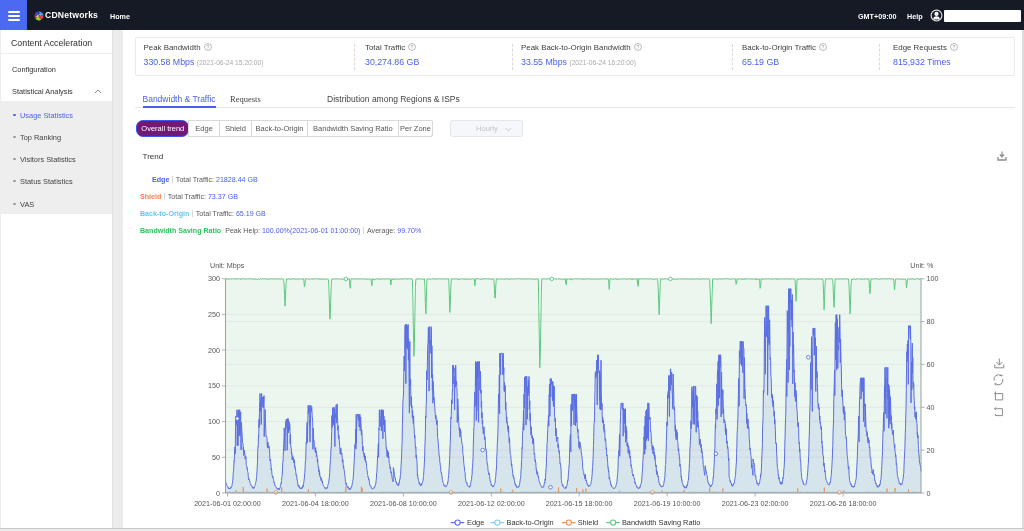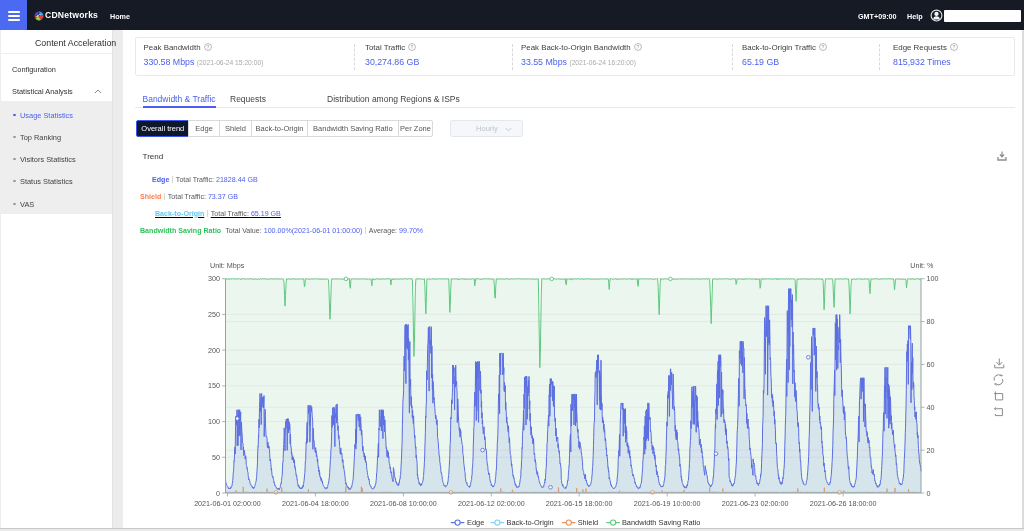--- a/index.html
+++ b/index.html
@@ -5,41 +5,41 @@
 * { margin:0; padding:0; box-sizing:border-box; }
 html,body { width:1024px; height:531px; overflow:hidden; background:#fff;
   font-family:"Liberation Sans", sans-serif; }
 .abs { position:absolute; }
 #header { position:absolute; left:0; top:0; width:1024px; height:30px; background:#151a24; }
 #burger { position:absolute; left:0; top:0; width:27px; height:30px; background:#4c69f1; }
 #burger i { position:absolute; left:7.5px; width:12px; height:2px; background:#fff; border-radius:1px; }
 .hlogo-txt { position:absolute; left:45px; top:10px; color:#fff; font-size:8.6px; font-weight:bold; letter-spacing:0.2px; }
 .hmenu { position:absolute; color:#fff; font-size:7.2px; font-weight:bold; top:11.5px; }
 #sidebar { position:absolute; left:0; top:30px; width:113px; height:501px; background:#fff; border-right:1px solid #e2e2e2; border-left:1px solid #ededed;}
-#sb-title { position:absolute; left:11px; top:38px; font-size:8.8px; color:#2b2b2b;margin-left:24px; }
+#sb-title { position:absolute; left:11px; top:38px; font-size:8.8px; color:#2b2b2b; }
 #sb-div { position:absolute; left:0; top:52.5px; width:112px; height:1px; background:#efefef; }
 .sb-item { position:absolute; left:12px; font-size:7.4px; color:#333; }
 #sb-grey { position:absolute; left:0; top:101px; width:112px; height:113px; background:#eeeeee; }
 .sb-sub { position:absolute; left:20px; font-size:7.4px; color:#3f3f3f; }
 .sb-dot { position:absolute; left:13px; width:2.6px; height:2.6px; border-radius:50%; background:#9b9b9b; }
 #gutter { position:absolute; left:113px; top:30px; width:10px; height:501px; background:#ececec; }
 #statscard { position:absolute; left:135px; top:37px; width:880px; height:38.5px; background:#fff; border:1px solid #eaeaea; border-radius:2px; }
 .st-label { position:absolute; top:4.5px; font-size:7.9px; color:#3d3d3d; }
 .st-val { position:absolute; top:19px; font-size:8.8px; color:#4a5ff0; }
 .st-sub { font-size:6.7px; color:#aaa; }
 .qi { display:inline-block; vertical-align:-1.5px; margin-left:3px; }
 .st-div { position:absolute; top:6px; width:0px; height:26px; border-left:1px dashed #d9d9d9; }
 .tab { position:absolute; top:93.5px; font-size:8.5px; color:#444; }
 #tab-line { position:absolute; left:135px; top:107px; width:880px; height:1px; background:#e8e8e8; }
 #tab-active-line { position:absolute; left:142.5px; top:105.5px; width:73px; height:2px; background:#4a5ff0; }
 .btn { position:absolute; top:119.5px; height:17px; border:1px solid #d9d9d9; background:#fff;
   color:#555; font-size:7.5px; text-align:center; line-height:15.5px; }
 .btn.first { border-radius:2px 0 0 2px; }
 .btn.last { border-radius:0 2px 2px 0; }
-.btn.active { background:#0f172a; border-color:#3d56ee; color:#fff; }
+.btn.active { background:#701a75; border-color:#3d56ee; color:#fff;border-radius:7px; }
 #sel { position:absolute; left:450.4px; top:119.5px; width:73px; height:17px; background:#f5f7fa;
   border:1px solid #e4e7ed; border-radius:2.5px; color:#c0c4cc; font-size:7.5px; line-height:15px; text-align:center; }
 #trend-title { position:absolute; left:142.5px; top:151.5px; font-size:8.1px; color:#333; }
 .lg-row { position:absolute; font-size:7.1px; white-space:nowrap; }
 .lg-name { font-weight:bold; }
 .lg-grey { color:#595959; }
 .lg-blue { color:#4a5ff0; }
 .lg-sep { display:inline-block; width:1px; height:7px; background:#d8d8d8; vertical-align:-1px; margin:0 2.5px 0 3px; }
 #rightedge { position:absolute; left:1021.5px; top:30px; width:2.5px; height:501px; background:#dcdcdc; }
 #bottomedge { position:absolute; left:0; top:528px; width:1024px; height:1.2px; background:#c7c7c7; }
@@ -122,21 +122,21 @@
   <span class="st-val" style="left:606px;">65.19 GB</span>
   <div class="st-div" style="left:743px;"></div>
   <span class="st-label" style="left:757px;">Edge Requests<svg class="qi" width="8" height="8" viewBox="0 0 12 12">
         <circle cx="6" cy="6" r="5.2" fill="none" stroke="#999" stroke-width="1"></circle>
         <text x="6" y="8.6" font-size="7.5" fill="#999" text-anchor="middle">?</text>
       </svg></span>
   <span class="st-val" style="left:757px;">815,932 Times</span>
 </div>
 
 <div class="tab" style="left:142.5px; color:#4a5ff0;">Bandwidth &amp; Traffic</div>
-<div class="tab" style="left:230px;">Requests</div>
+<div class="tab" style="left:230px;font-family:Liberation Serif, serif;">Requests</div>
 <div class="tab" style="left:281px;margin-top:25px;">Storage</div>
 <div class="tab" style="left:327px;">Distribution among Regions &amp; ISPs</div>
 <div id="tab-line"></div>
 <div id="tab-active-line"></div>
 
 <div class="btn active first" style="left:136.3px; width:53px;">Overall trend</div>
 <div class="btn" style="left:188.3px; width:31.5px;">Edge</div>
 <div class="btn" style="left:218.8px; width:33.4px;">Shield</div>
 <div class="btn" style="left:251.2px; width:56.6px;">Back-to-Origin</div>
 <div class="btn" style="left:306.8px; width:92.2px;">Bandwidth Saving Ratio</div>
@@ -150,24 +150,24 @@
 <div id="trend-title">Trend</div>
 <svg class="abs" style="left:996px; top:150px;" width="12" height="12" viewBox="0 0 24 24">
   <path d="M12 3 L12 13 M8 9 L12 13.5 L16 9" stroke="#8c8c8c" stroke-width="2.4" fill="none"></path>
   <path d="M4 14 L4 20 L20 20 L20 14" stroke="#8c8c8c" stroke-width="2.6" fill="none"></path>
 </svg>
 
 <div class="lg-row" style="left:140px; top:176px;padding-left:12px;">
   <span class="lg-name" style="color:#4a5ff0;">Edge</span><span class="lg-sep"></span><span class="lg-grey">Total Traffic:</span> <span class="lg-blue">21828.44 GB</span></div>
 <div class="lg-row" style="left:140px; top:192.5px;">
   <span class="lg-name" style="color:#fe7c4b;">Shield</span><span class="lg-sep"></span><span class="lg-grey">Total Traffic:</span> <span class="lg-blue">73.37 GB</span></div>
-<div class="lg-row" style="left:155px; top:209.5px;text-decoration:underline;">
+<div class="lg-row" style="left:140px; top:209.5px;">
   <span class="lg-name" style="color:#5fc8ef;">Back-to-Origin</span><span class="lg-sep"></span><span class="lg-grey">Total Traffic:</span> <span class="lg-blue">65.19 GB</span></div>
 <div class="lg-row" style="left:140px; top:226.5px;">
-  <span class="lg-name" style="color:#2fc25b;">Bandwidth Saving Ratio</span><span class="lg-grey" style="margin-left:4px;">Total Value:</span> <span class="lg-blue">100.00%(2021-06-01 01:00:00)</span><span class="lg-sep"></span><span class="lg-grey">Average:</span> <span class="lg-blue">99.70%</span></div>
+  <span class="lg-name" style="color:#2fc25b;">Bandwidth Saving Ratio</span><span class="lg-grey" style="margin-left:4px;">Peak Help:</span> <span class="lg-blue">100.00%(2021-06-01 01:00:00)</span><span class="lg-sep"></span><span class="lg-grey">Average:</span> <span class="lg-blue">99.70%</span></div>
 
 <svg class="abs" style="left:123px; top:255px;" width="899" height="276" viewBox="0 0 899 276">
 <path d="M102.5,24.3L103.0,23.8L103.5,23.9L104.0,23.9L104.5,24.2L105.0,24.3L105.5,24.1L106.0,24.2L106.5,24.2L107.0,23.8L107.5,23.8L108.0,23.9L108.5,24.0L109.0,24.2L109.5,23.7L110.0,23.7L110.5,23.8L111.0,24.1L111.5,24.0L112.0,23.8L112.5,23.9L113.0,24.4L113.5,24.0L114.0,23.8L114.5,23.7L115.0,24.0L115.5,23.8L116.0,24.0L116.5,23.9L117.0,24.4L117.5,24.0L118.0,24.5L118.5,23.8L119.0,23.9L119.5,23.9L120.0,23.8L120.5,23.7L121.0,24.2L121.5,23.9L122.0,24.2L122.5,24.0L123.0,23.8L123.5,24.3L124.0,23.8L124.5,23.8L125.0,23.8L125.5,24.0L126.0,23.7L126.5,23.8L127.0,23.9L127.5,23.9L128.0,24.0L128.5,23.9L129.0,23.9L129.5,23.9L130.0,23.9L130.5,24.1L131.0,24.7L131.5,24.1L132.0,24.2L132.5,23.8L133.0,24.0L133.5,24.7L134.0,24.3L134.5,24.2L135.0,23.8L135.5,23.8L136.0,23.9L136.5,24.5L137.0,24.0L137.5,23.7L138.0,23.9L138.5,24.1L139.0,24.1L139.5,23.9L140.0,23.7L140.5,23.8L141.0,23.8L141.5,23.8L142.0,24.0L142.5,24.1L143.0,23.7L143.5,24.3L144.0,23.9L144.5,24.0L145.0,24.0L145.5,24.4L146.0,23.9L146.5,24.0L147.0,23.7L147.5,24.0L148.0,24.1L148.5,23.7L149.0,23.9L149.5,23.9L150.0,24.4L150.5,23.8L151.0,23.9L151.5,24.0L152.0,24.3L152.5,23.9L153.0,23.8L153.5,23.9L154.0,24.0L154.5,23.9L155.0,23.9L155.5,23.9L156.0,23.8L156.5,24.1L157.0,24.0L157.5,24.1L158.0,23.8L158.5,23.8L159.0,23.9L159.5,24.1L160.0,24.5L160.5,24.3L161.0,27.9L161.5,39.5L162.0,51.1L162.5,40.4L163.0,28.8L163.5,23.9L164.0,23.9L164.5,24.3L165.0,24.2L165.5,23.9L166.0,24.1L166.5,23.9L167.0,23.7L167.5,23.9L168.0,24.4L168.5,23.9L169.0,24.5L169.5,23.8L170.0,23.9L170.5,23.7L171.0,24.3L171.5,23.9L172.0,24.0L172.4,24.1L172.9,24.3L173.4,24.4L173.9,23.9L174.4,23.9L174.9,24.0L175.4,24.3L175.9,23.8L176.4,24.0L176.9,23.9L177.4,23.8L177.9,24.1L178.4,24.1L178.9,24.2L179.4,24.0L179.9,23.8L180.4,23.8L180.9,25.0L181.4,31.7L181.9,30.4L182.4,23.9L182.9,23.8L183.4,23.8L183.9,23.7L184.4,23.9L184.9,24.1L185.4,24.2L185.9,23.9L186.4,24.1L186.9,24.0L187.4,24.4L187.9,24.2L188.4,23.9L188.9,23.8L189.4,24.0L189.9,24.2L190.4,23.9L190.9,24.3L191.4,23.8L191.9,23.8L192.4,24.0L192.9,23.7L193.4,23.7L193.9,23.9L194.4,24.3L194.9,23.8L195.4,24.0L195.9,24.1L196.4,24.2L196.9,24.1L197.4,24.1L197.9,24.0L198.4,23.9L198.9,24.7L199.4,23.8L199.9,24.3L200.4,23.9L200.9,24.3L201.4,24.4L201.9,23.8L202.4,24.2L202.9,24.3L203.4,23.9L203.9,24.1L204.4,24.3L204.9,24.0L205.4,24.7L205.9,32.1L206.4,48.1L206.9,64.2L207.4,57.1L207.9,41.1L208.4,25.0L208.9,23.9L209.4,24.0L209.9,24.2L210.4,23.9L210.9,24.0L211.4,24.3L211.9,23.7L212.4,23.9L212.9,23.8L213.4,24.1L213.9,23.9L214.4,23.8L214.9,24.0L215.4,23.8L215.9,23.8L216.4,24.3L216.9,24.1L217.4,24.1L217.9,23.9L218.4,23.9L218.9,24.2L219.4,24.3L219.9,24.6L220.4,24.3L220.9,23.9L221.4,23.8L221.9,23.8L222.4,24.0L222.9,23.9L223.4,24.0L223.9,24.0L224.4,24.4L224.9,23.8L225.4,24.0L225.9,23.8L226.4,23.7L226.9,31.7L227.4,33.3L227.9,25.3L228.4,24.0L228.9,23.8L229.4,23.9L229.9,24.1L230.4,24.0L230.9,23.9L231.4,23.8L231.9,24.3L232.4,23.8L232.9,24.1L233.4,24.0L233.9,23.8L234.4,24.1L234.9,23.8L235.4,23.9L235.9,23.9L236.4,24.2L236.9,24.3L237.4,24.1L237.9,24.3L238.4,23.9L238.9,23.7L239.4,23.8L239.9,24.3L240.4,23.9L240.9,23.7L241.4,24.1L241.9,23.7L242.4,24.0L242.9,24.1L243.4,24.3L243.9,24.2L244.4,24.1L244.9,24.4L245.4,23.9L245.9,24.0L246.4,24.2L246.9,24.6L247.4,24.3L247.9,24.1L248.4,26.6L248.9,30.8L249.4,23.8L249.9,24.8L250.4,23.9L250.9,23.8L251.4,24.7L251.9,24.7L252.4,24.6L252.9,23.9L253.4,23.7L253.9,23.8L254.4,24.0L254.9,23.8L255.4,24.0L255.9,23.8L256.4,24.5L256.9,24.1L257.4,24.4L257.9,24.0L258.4,23.7L258.9,24.4L259.4,24.1L259.9,23.7L260.4,24.0L260.9,23.8L261.4,24.0L261.9,24.1L262.4,23.8L262.9,24.3L263.4,23.8L263.9,23.8L264.4,23.8L264.9,23.8L265.4,23.8L265.9,24.0L266.4,23.8L266.9,23.8L267.4,24.4L267.9,30.0L268.4,26.2L268.9,23.9L269.4,24.6L269.9,23.9L270.4,24.0L270.9,23.8L271.4,24.8L271.9,23.8L272.4,23.8L272.9,24.3L273.4,23.9L273.9,24.0L274.4,24.4L274.9,24.0L275.4,23.9L275.9,24.4L276.4,24.2L276.9,23.8L277.4,23.9L277.9,23.8L278.4,24.1L278.9,23.9L279.4,23.9L279.9,24.1L280.4,24.0L280.9,23.9L281.4,23.9L281.9,23.7L282.4,23.7L282.9,23.9L283.4,23.7L283.9,24.4L284.4,24.2L284.9,24.3L285.4,23.7L285.9,23.7L286.4,23.7L286.9,24.2L287.4,23.7L287.9,23.8L288.4,24.0L288.9,23.8L289.4,24.6L289.9,44.3L290.4,72.8L290.9,101.4L291.4,88.8L291.9,60.3L292.4,31.7L292.9,24.1L293.4,24.0L293.9,23.7L294.4,23.9L294.9,24.1L295.4,23.9L295.9,24.0L296.4,23.8L296.9,24.0L297.4,23.8L297.9,23.9L298.4,24.1L298.9,24.0L299.4,24.5L299.9,24.0L300.4,24.2L300.9,24.1L301.4,23.9L301.9,30.7L302.4,48.2L302.9,58.8L303.4,41.2L303.9,24.1L304.4,24.3L304.9,23.8L305.4,24.0L305.9,24.0L306.4,23.9L306.9,24.1L307.4,24.5L307.9,24.0L308.4,24.2L308.9,23.7L309.4,23.8L309.9,23.9L310.4,24.1L310.9,24.2L311.3,23.7L311.8,24.3L312.3,24.1L312.8,23.7L313.3,24.1L313.8,23.9L314.3,24.1L314.8,24.3L315.3,23.8L315.8,24.0L316.3,23.8L316.8,23.7L317.3,23.9L317.8,24.1L318.3,23.7L318.8,24.2L319.3,24.2L319.8,23.9L320.3,23.8L320.8,23.7L321.3,24.1L321.8,23.8L322.3,24.2L322.8,23.8L323.3,23.9L323.8,23.9L324.3,23.9L324.8,24.0L325.3,24.1L325.8,23.8L326.3,39.8L326.8,57.4L327.3,49.6L327.8,32.1L328.3,24.0L328.8,23.7L329.3,24.0L329.8,24.4L330.3,23.8L330.8,23.7L331.3,23.9L331.8,24.2L332.3,23.8L332.8,23.9L333.3,23.8L333.8,24.1L334.3,24.1L334.8,23.8L335.3,24.8L335.8,24.1L336.3,24.5L336.8,24.1L337.3,23.8L337.8,24.3L338.3,23.8L338.8,23.8L339.3,24.0L339.8,24.2L340.3,23.9L340.8,23.9L341.3,23.8L341.8,24.6L342.3,23.8L342.8,23.7L343.3,23.9L343.8,24.0L344.3,24.7L344.8,24.1L345.3,24.3L345.8,24.1L346.3,24.1L346.8,23.7L347.3,24.2L347.8,24.1L348.3,23.9L348.8,24.3L349.3,23.8L349.8,23.9L350.3,23.9L350.8,23.7L351.3,24.1L351.8,30.8L352.3,26.6L352.8,23.7L353.3,23.8L353.8,23.9L354.3,23.7L354.8,23.7L355.3,24.1L355.8,23.7L356.3,23.8L356.8,24.4L357.3,24.7L357.8,24.3L358.3,23.8L358.8,24.6L359.3,23.9L359.8,23.7L360.3,23.7L360.8,24.0L361.3,23.9L361.8,24.0L362.3,23.8L362.8,23.7L363.3,23.9L363.8,23.8L364.3,24.2L364.8,23.7L365.3,23.8L365.8,24.1L366.3,23.7L366.8,24.0L367.3,24.2L367.8,24.0L368.3,23.9L368.8,24.5L369.3,24.0L369.8,24.4L370.3,23.7L370.8,24.2L371.3,29.9L371.8,42.7L372.3,43.2L372.8,30.4L373.3,23.8L373.8,23.9L374.3,24.3L374.8,23.9L375.3,23.8L375.8,24.2L376.3,23.9L376.8,24.3L377.3,23.9L377.8,24.2L378.3,23.8L378.8,24.2L379.3,23.9L379.8,23.9L380.3,24.2L380.8,24.3L381.3,24.3L381.8,24.4L382.3,23.8L382.8,24.0L383.3,23.8L383.8,23.7L384.3,23.9L384.8,24.2L385.3,24.5L385.8,23.8L386.3,24.2L386.8,24.0L387.3,24.3L387.8,24.0L388.3,23.7L388.8,23.7L389.3,24.4L389.8,23.8L390.3,23.8L390.8,23.8L391.3,23.8L391.8,24.3L392.3,23.8L392.8,23.8L393.3,23.7L393.8,23.7L394.3,23.7L394.8,24.1L395.3,23.7L395.8,23.7L396.3,23.7L396.8,24.0L397.3,23.9L397.8,24.1L398.3,23.9L398.8,24.0L399.3,24.4L399.8,23.8L400.3,23.7L400.8,24.1L401.3,24.0L401.8,23.7L402.3,24.0L402.8,23.9L403.3,23.9L403.8,24.4L404.3,23.9L404.8,23.8L405.3,24.2L405.8,23.7L406.3,24.0L406.8,23.9L407.3,24.1L407.8,24.1L408.3,24.1L408.8,24.1L409.3,23.8L409.8,23.8L410.3,24.4L410.8,23.8L411.3,24.3L411.8,24.3L412.3,24.3L412.8,24.0L413.3,23.9L413.8,24.0L414.3,23.9L414.8,24.4L415.3,24.0L415.8,51.7L416.3,82.2L416.8,112.7L417.3,99.3L417.8,68.8L418.3,38.3L418.8,23.9L419.3,23.8L419.8,23.8L420.3,23.8L420.8,23.9L421.3,23.9L421.8,23.9L422.3,24.0L422.8,24.1L423.3,24.4L423.8,23.8L424.3,23.7L424.8,24.0L425.3,23.9L425.8,23.8L426.3,23.7L426.8,23.9L427.3,24.0L427.8,23.9L428.3,24.1L428.8,24.1L429.3,23.9L429.8,23.8L430.3,24.1L430.8,24.0L431.3,23.9L431.8,23.7L432.3,24.2L432.8,23.9L433.3,24.3L433.8,24.0L434.3,23.7L434.8,24.2L435.3,24.0L435.8,23.8L436.3,24.1L436.8,23.8L437.3,24.1L437.8,23.9L438.3,24.3L438.8,24.7L439.3,23.8L439.8,24.2L440.3,23.8L440.8,24.2L441.3,24.7L441.8,24.0L442.3,23.7L442.8,28.6L443.3,29.8L443.8,23.9L444.3,23.8L444.8,24.4L445.3,23.8L445.8,24.3L446.3,24.1L446.8,23.7L447.3,23.9L447.8,24.3L448.3,25.1L448.8,23.8L449.3,23.8L449.8,24.0L450.2,23.9L450.7,24.1L451.2,24.1L451.7,23.9L452.2,23.8L452.7,23.8L453.2,24.2L453.7,23.8L454.2,23.8L454.7,23.9L455.2,23.8L455.7,23.7L456.2,23.9L456.7,24.1L457.2,24.0L457.7,24.1L458.2,24.1L458.7,23.8L459.2,23.7L459.7,23.8L460.2,24.7L460.7,24.1L461.2,23.8L461.7,24.1L462.2,24.0L462.7,24.3L463.2,24.4L463.7,23.7L464.2,23.9L464.7,23.7L465.2,23.8L465.7,24.1L466.2,24.0L466.7,23.9L467.2,24.1L467.7,23.8L468.2,24.6L468.7,24.2L469.2,24.0L469.7,24.1L470.2,23.9L470.7,24.0L471.2,24.6L471.7,23.9L472.2,24.2L472.7,23.8L473.2,24.3L473.7,24.0L474.2,24.1L474.7,24.1L475.2,23.9L475.7,24.5L476.2,23.9L476.7,23.9L477.2,23.9L477.7,23.9L478.2,23.8L478.7,24.1L479.2,23.9L479.7,23.7L480.2,23.9L480.7,24.4L481.2,24.1L481.7,23.9L482.2,23.8L482.7,24.3L483.2,23.8L483.7,23.9L484.2,24.0L484.7,23.9L485.2,23.9L485.7,27.7L486.2,34.4L486.7,27.7L487.2,23.7L487.7,23.9L488.2,23.8L488.7,23.7L489.2,24.1L489.7,24.4L490.2,24.4L490.7,24.0L491.2,24.0L491.7,24.1L492.2,23.9L492.7,23.7L493.2,23.8L493.7,24.6L494.2,23.8L494.7,24.2L495.2,24.3L495.7,24.2L496.2,24.2L496.7,23.8L497.2,24.4L497.7,23.9L498.2,23.8L498.7,23.9L499.2,24.0L499.7,24.1L500.2,24.1L500.7,23.9L501.2,23.9L501.7,23.7L502.2,23.8L502.7,24.2L503.2,24.0L503.7,24.4L504.2,24.5L504.7,24.0L505.2,23.8L505.7,23.7L506.2,24.0L506.7,24.0L507.2,23.7L507.7,24.3L508.2,23.9L508.7,23.8L509.2,24.7L509.7,23.7L510.2,24.0L510.7,24.0L511.2,24.0L511.7,24.0L512.2,24.4L512.7,23.8L513.2,23.8L513.7,24.0L514.2,23.8L514.7,29.8L515.2,31.4L515.7,23.8L516.2,23.7L516.7,24.1L517.2,23.9L517.7,23.8L518.2,23.9L518.7,23.9L519.2,23.9L519.7,23.7L520.2,24.0L520.7,23.9L521.2,24.1L521.7,23.8L522.2,23.7L522.7,23.8L523.2,24.2L523.7,23.7L524.2,24.1L524.7,24.0L525.2,24.0L525.7,23.8L526.2,24.0L526.7,24.2L527.2,23.8L527.7,23.8L528.2,24.0L528.7,23.8L529.2,24.4L529.7,24.5L530.2,24.5L530.7,23.9L531.2,24.2L531.7,24.2L532.2,23.7L532.7,24.1L533.2,24.2L533.7,23.7L534.2,23.9L534.7,23.9L535.2,32.7L535.7,48.8L536.2,59.7L536.7,43.6L537.2,27.6L537.7,23.7L538.2,24.0L538.7,23.8L539.2,23.8L539.7,24.5L540.2,24.2L540.7,24.1L541.2,24.1L541.7,24.0L542.2,23.7L542.7,23.7L543.2,24.1L543.7,24.0L544.2,23.8L544.7,24.2L545.2,23.9L545.7,23.9L546.2,23.8L546.7,23.8L547.2,23.9L547.7,23.9L548.2,23.8L548.7,24.2L549.2,24.3L549.7,24.5L550.2,23.9L550.7,23.8L551.2,24.4L551.7,24.0L552.2,24.0L552.7,24.0L553.2,24.7L553.7,24.2L554.2,23.9L554.7,23.9L555.2,24.0L555.7,23.9L556.2,24.3L556.7,23.8L557.2,24.2L557.7,23.8L558.2,23.9L558.7,24.2L559.2,23.9L559.7,24.1L560.2,23.9L560.7,23.9L561.2,23.7L561.7,24.2L562.2,24.0L562.7,23.8L563.2,23.7L563.7,24.2L564.2,23.9L564.7,23.9L565.2,24.1L565.7,24.4L566.2,24.0L566.7,23.8L567.2,24.2L567.7,23.9L568.2,24.5L568.7,23.8L569.2,23.9L569.7,24.0L570.2,24.2L570.7,23.9L571.2,23.9L571.7,24.0L572.2,23.8L572.7,24.3L573.2,23.9L573.7,23.8L574.2,23.8L574.7,24.0L575.2,24.2L575.7,23.8L576.2,24.5L576.7,24.1L577.2,24.5L577.7,24.0L578.2,24.2L578.7,23.8L579.2,23.8L579.7,24.1L580.2,24.1L580.7,23.9L581.2,24.1L581.7,23.7L582.2,23.9L582.7,24.2L583.2,24.1L583.7,23.7L584.2,24.3L584.7,24.0L585.2,23.8L585.7,23.8L586.2,23.9L586.7,24.2L587.2,36.6L587.7,52.6L588.2,68.7L588.7,52.6L589.2,36.6L589.6,24.1L590.1,23.9L590.6,23.8L591.1,24.1L591.6,24.0L592.1,24.0L592.6,24.2L593.1,24.4L593.6,24.1L594.1,24.1L594.6,24.3L595.1,24.1L595.6,23.9L596.1,23.8L596.6,24.0L597.1,24.2L597.6,24.3L598.1,23.7L598.6,23.7L599.1,24.2L599.6,23.9L600.1,24.2L600.6,23.9L601.1,23.8L601.6,23.8L602.1,23.9L602.6,23.8L603.1,23.8L603.6,23.9L604.1,23.8L604.6,23.7L605.1,24.0L605.6,24.2L606.1,24.2L606.6,24.1L607.1,24.4L607.6,24.1L608.1,24.6L608.6,23.9L609.1,23.9L609.6,23.7L610.1,23.8L610.6,23.9L611.1,24.2L611.6,23.7L612.1,24.1L612.6,24.0L613.1,29.4L613.6,28.0L614.1,23.8L614.6,24.1L615.1,23.8L615.6,24.1L616.1,23.8L616.6,24.0L617.1,23.9L617.6,24.1L618.1,23.8L618.6,23.8L619.1,23.8L619.6,24.7L620.1,23.8L620.6,24.4L621.1,23.8L621.6,23.9L622.1,24.5L622.6,23.8L623.1,23.7L623.6,23.8L624.1,23.9L624.6,24.2L625.1,24.3L625.6,23.8L626.1,23.9L626.6,23.7L627.1,23.8L627.6,23.9L628.1,24.0L628.6,24.4L629.1,24.1L629.6,23.9L630.1,23.8L630.6,24.1L631.1,24.1L631.6,24.0L632.1,24.1L632.6,23.8L633.1,24.9L633.6,24.0L634.1,24.2L634.6,24.0L635.1,24.1L635.6,24.3L636.1,23.8L636.6,25.3L637.1,33.3L637.6,31.7L638.1,23.7L638.6,24.0L639.1,23.9L639.6,24.1L640.1,23.7L640.6,24.4L641.1,23.7L641.6,24.1L642.1,23.8L642.6,23.8L643.1,24.1L643.6,24.1L644.1,24.2L644.6,23.7L645.1,23.8L645.6,23.8L646.1,24.1L646.6,24.2L647.1,24.1L647.6,23.8L648.1,23.7L648.6,24.0L649.1,23.9L649.6,24.0L650.1,24.5L650.6,24.0L651.1,24.0L651.6,23.8L652.1,23.9L652.6,23.7L653.1,23.8L653.6,23.8L654.1,24.7L654.6,23.7L655.1,23.7L655.6,24.1L656.1,23.8L656.6,24.6L657.1,24.4L657.6,23.9L658.1,23.8L658.6,23.8L659.1,24.2L659.6,23.9L660.1,24.0L660.6,24.0L661.1,24.1L661.6,24.0L662.1,24.3L662.6,24.3L663.1,23.7L663.6,23.7L664.1,23.8L664.6,24.2L665.1,23.8L665.6,23.8L666.1,24.4L666.6,24.1L667.1,24.0L667.6,24.0L668.1,24.0L668.6,23.7L669.1,23.8L669.6,23.8L670.1,24.3L670.6,23.9L671.1,24.1L671.6,24.2L672.1,24.6L672.6,36.4L673.1,46.3L673.6,34.5L674.1,23.8L674.6,24.2L675.1,24.0L675.6,24.3L676.1,24.1L676.6,24.1L677.1,23.9L677.6,24.0L678.1,24.0L678.6,24.4L679.1,23.8L679.6,24.0L680.1,23.8L680.6,23.7L681.1,24.0L681.6,23.8L682.1,24.5L682.6,24.1L683.1,23.9L683.6,24.0L684.1,24.0L684.6,24.1L685.1,24.0L685.6,24.0L686.1,24.6L686.6,23.9L687.1,23.8L687.6,24.2L688.1,23.9L688.6,23.7L689.1,24.0L689.6,24.1L690.1,23.8L690.6,24.1L691.1,24.5L691.6,24.0L692.1,24.2L692.6,24.3L693.1,24.2L693.6,23.9L694.1,23.9L694.6,23.9L695.1,24.3L695.6,24.0L696.1,24.1L696.6,23.9L697.1,24.1L697.6,24.0L698.1,23.9L698.6,24.6L699.1,23.8L699.6,23.9L700.1,25.5L700.6,40.1L701.1,54.7L701.6,42.4L702.1,27.8L702.6,24.0L703.1,24.0L703.6,23.8L704.1,24.0L704.6,23.8L705.1,24.0L705.6,23.8L706.1,23.9L706.6,24.0L707.1,23.8L707.6,24.0L708.1,24.2L708.6,23.8L709.1,23.8L709.6,24.2L710.1,30.1L710.6,44.7L711.1,52.3L711.6,37.7L712.1,23.8L712.6,23.9L713.1,23.9L713.6,24.0L714.1,23.9L714.6,23.9L715.1,23.7L715.6,23.9L716.1,24.1L716.6,24.2L717.1,24.0L717.6,23.8L718.1,23.9L718.6,24.2L719.1,24.2L719.6,23.9L720.1,23.9L720.6,24.0L721.1,24.0L721.6,23.9L722.1,24.1L722.6,23.8L723.1,23.8L723.6,23.8L724.1,23.8L724.6,24.5L725.1,24.0L725.6,24.0L726.1,31.0L726.6,46.2L727.1,58.9L727.6,43.7L728.1,28.6L728.5,24.1L729.0,24.7L729.5,24.0L730.0,24.4L730.5,24.4L731.0,23.7L731.5,23.8L732.0,24.4L732.5,24.5L733.0,24.1L733.5,24.1L734.0,24.0L734.5,24.0L735.0,23.9L735.5,23.8L736.0,24.0L736.5,23.8L737.0,24.3L737.5,24.2L738.0,24.4L738.5,24.1L739.0,23.8L739.5,24.2L740.0,23.8L740.5,24.4L741.0,23.8L741.5,24.2L742.0,24.0L742.5,23.8L743.0,24.1L743.5,23.9L744.0,24.4L744.5,23.8L745.0,23.8L745.5,23.9L746.0,24.1L746.5,33.6L747.0,38.6L747.5,29.0L748.0,23.9L748.5,23.7L749.0,23.8L749.5,24.1L750.0,24.0L750.5,24.0L751.0,24.1L751.5,23.8L752.0,24.1L752.5,23.8L753.0,23.8L753.5,23.7L754.0,24.1L754.5,24.0L755.0,23.9L755.5,24.0L756.0,24.0L756.5,24.5L757.0,23.9L757.5,24.0L758.0,24.1L758.5,24.0L759.0,23.7L759.5,23.8L760.0,23.7L760.5,23.9L761.0,23.8L761.5,23.7L762.0,23.9L762.5,23.7L763.0,24.0L763.5,24.1L764.0,24.3L764.5,23.7L765.0,23.8L765.5,23.7L766.0,24.1L766.5,23.8L767.0,23.8L767.5,23.8L768.0,23.9L768.5,24.1L769.0,23.8L769.5,24.1L770.0,24.2L770.5,23.9L771.0,26.9L771.5,35.0L772.0,30.1L772.5,24.2L773.0,24.1L773.5,24.1L774.0,24.0L774.5,23.8L775.0,23.9L775.5,24.1L776.0,24.3L776.5,24.1L777.0,23.7L777.5,24.2L778.0,23.8L778.5,24.5L779.0,24.6L779.5,23.9L780.0,24.1L780.5,24.3L781.0,24.0L781.5,24.4L782.0,23.8L782.5,24.1L783.0,25.2L783.5,32.9L784.0,28.3L784.5,24.1L785.0,23.8L785.5,23.8L786.0,24.1L786.5,23.7L787.0,24.3L787.5,24.1L788.0,24.4L788.5,24.1L789.0,23.7L789.5,23.9L790.0,23.7L790.5,24.3L791.0,24.1L791.5,24.0L792.0,24.6L792.5,24.0L793.0,24.2L793.5,23.7L794.0,24.1L794.5,23.8L795.0,23.8L795.5,23.9L796.0,24.0L796.5,24.5L797.0,23.7L797.5,24.2L798.0,23.8L798.0,238.0 L102.5,238.0 Z" fill="#eaf6ee" stroke="none"></path>
 <line x1="102.5" y1="202.28" x2="798.0" y2="202.28" stroke="#e2e5e3" stroke-width="0.8"></line>
 <line x1="102.5" y1="166.57" x2="798.0" y2="166.57" stroke="#e2e5e3" stroke-width="0.8"></line>
 <line x1="102.5" y1="130.85" x2="798.0" y2="130.85" stroke="#e2e5e3" stroke-width="0.8"></line>
 <line x1="102.5" y1="95.13" x2="798.0" y2="95.13" stroke="#e2e5e3" stroke-width="0.8"></line>
 <line x1="102.5" y1="59.42" x2="798.0" y2="59.42" stroke="#e2e5e3" stroke-width="0.8"></line>
 <line x1="102.5" y1="195.14" x2="798.0" y2="195.14" stroke="#e2e5e3" stroke-width="0.8"></line>
 <line x1="102.5" y1="152.28" x2="798.0" y2="152.28" stroke="#e2e5e3" stroke-width="0.8"></line>

